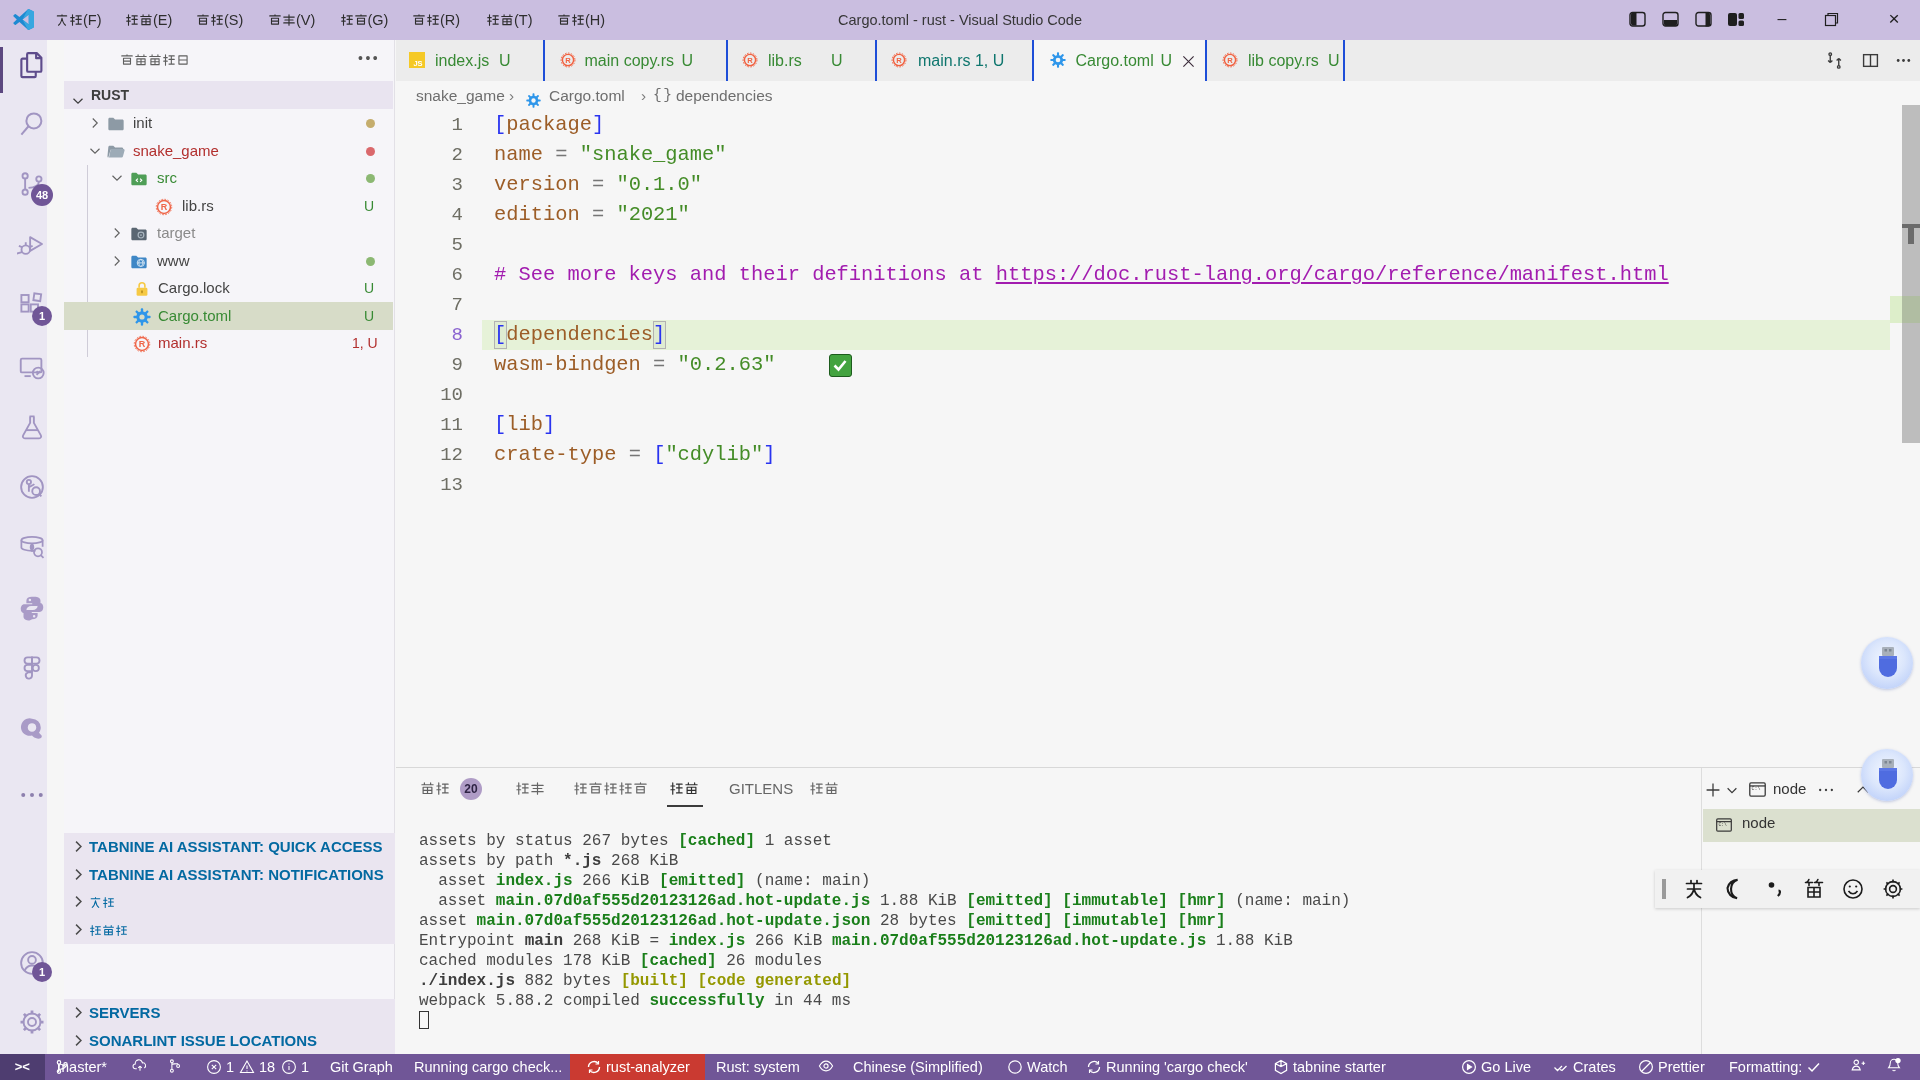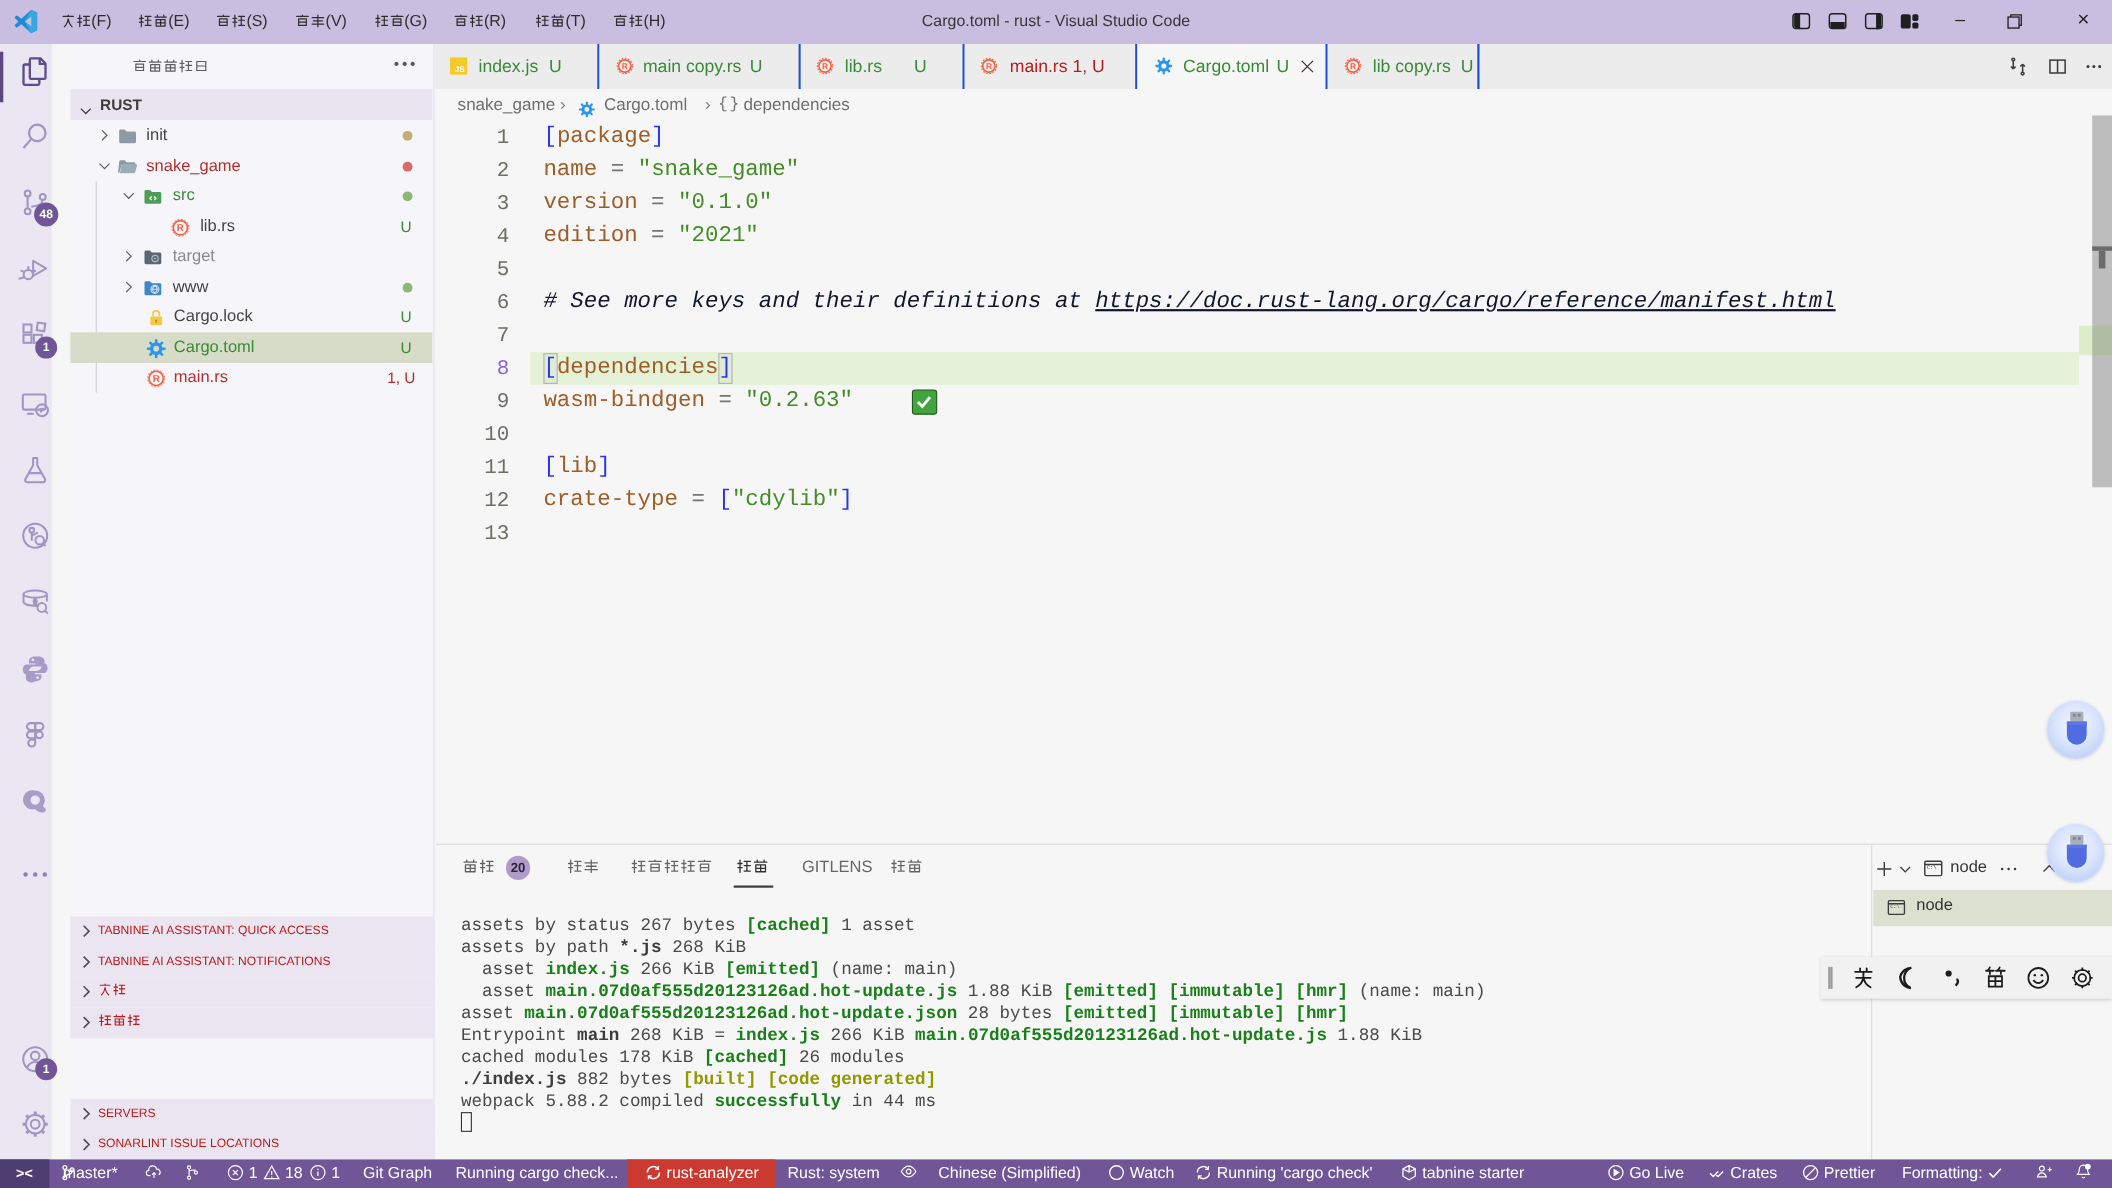--- a/index.html
+++ b/index.html
@@ -18,38 +18,38 @@
 #sbtitle{position:absolute;left:56px;top:12px;font-size:14px;color:#5f5f5f;letter-spacing:.5px}
 #sbdots{position:absolute;left:294px;top:10px;font-size:14px;color:#555;letter-spacing:2.5px}
 #rusthdr{position:absolute;left:0;top:41px;width:329px;height:28px;background:#e9e4f0;color:#3d3d3d;font-weight:bold;font-size:14px;line-height:28px}
 .trow{position:absolute;left:0;width:329px;height:28px;line-height:28px;font-size:15px;color:#444}
 .chev{position:absolute;width:12px;height:12px;color:#5a5a5a}
 .chev svg{width:12px;height:12px;display:block}
 .ficon{position:absolute;width:18px;height:18px}
 .ficon svg{width:18px;height:18px;display:block}
 .deco{position:absolute;font-size:14px}
 .dot{position:absolute;width:9px;height:9px;border-radius:50%}
-.shdr{position:absolute;left:0;width:331px;height:27.7px;background:#eae5f0;color:#b91c1c;font-weight:normal;font-size:11px;line-height:27px}
+.shdr{position:absolute;left:0;width:331px;height:27.7px;background:#eae5f0;color:#0369a1;font-weight:bold;font-size:15px;line-height:27px}
 .shdr .sc{position:absolute;left:8px;top:7px;width:13px;height:13px;color:#4c4c4c}
 .shdr .sc svg{width:13px;height:13px;display:block}
 .shdr .st{position:absolute;left:25px;top:0}
 
 #tabstrip{position:absolute;left:396px;top:40px;width:1524px;height:41px;background:#ececec}
 .tab{position:absolute;top:0;height:41px;background:#ececec;border-right:2px solid #1d4ed8;font-size:16px}
 .tab.active{background:#f6f6f6}
 .tab .ti{position:absolute;top:12px;width:16px;height:16px}
 .tab .ti svg{width:16px;height:16px;display:block}
 .tab .tl{position:absolute;top:0;line-height:41px;color:#388a34}
 .tab .tu{position:absolute;top:0;line-height:41px;color:#388a34}
 #edactions{position:absolute;right:8px;top:0;height:41px;color:#3b3b3b}
 #breadcrumb{position:absolute;left:396px;top:81px;width:1508px;height:29px;background:#f6f6f6;font-size:15.5px;color:#6e6e6e;line-height:29px}
 #editor{position:absolute;left:396px;top:110px;width:1524px;height:656px;background:#f6f6f6;font-family:"Liberation Mono",monospace;font-size:20.4px}
 .cline{position:absolute;height:30px;line-height:30px;white-space:pre}
 .lnum{position:absolute;width:67px;text-align:right;height:30px;line-height:30px;color:#6e6e64;font-size:19px}
-.tk-p{color:#2a34f0}.tk-k{color:#9c5d27}.tk-eq{color:#767676}.tk-s{color:#448c27}.tk-c{color:#0f172a;font-style:italic}
+.tk-p{color:#2a34f0}.tk-k{color:#9c5d27}.tk-eq{color:#767676}.tk-s{color:#448c27}.tk-c{color:#a21caf;}
 #curline{position:absolute;left:86px;top:210px;width:1408px;height:30px;background:#e6f2d8}
 #scrollbar{position:absolute;left:1902px;top:105px;width:18px;height:338px;background:#bdbdbd}
 
 #panel{position:absolute;left:396px;top:767px;width:1524px;height:288px;background:#f6f6f6;border-top:1px solid #d8d8d8}
 .ptab{position:absolute;top:0;height:42px;line-height:42px;font-size:15px;color:#666}
 #term{position:absolute;left:23px;top:63px;font-family:"Liberation Mono",monospace;font-size:16px;color:#4a4a4a}
 #term div{height:20px;line-height:20px;white-space:pre}
 #term b{font-weight:bold;color:#3d3d3d}
 .tg{color:#1a7f1a;font-weight:bold}
 .ty{color:#949800;font-weight:bold}
@@ -529,21 +529,21 @@
         <span class="tu" style="left:103px">U</span>
   </div>
   <div class="tab" style="left:481px;width:156.5px">
     <span class="ti" style="left:14px">
           <svg viewBox="0 0 20 20">
             <circle cx="10" cy="10" r="7" fill="none" stroke="#f16140" stroke-width="1.8"></circle>
             <circle cx="10" cy="10" r="8.7" fill="none" stroke="#f16140" stroke-width="1.2" stroke-dasharray="2 1.7"></circle>
             <text x="10" y="13.4" text-anchor="middle" font-family="Liberation Sans" font-size="9.5" font-weight="bold" fill="#f16140">R</text>
           </svg>
         </span>
-    <span class="tl" style="left:41px;color:#b91c1c">main.rs 1, U</span>
+    <span class="tl" style="left:41px;color:#0f766e">main.rs 1, U</span>
   </div>
   <div class="tab active" style="left:637.5px;width:173.5px">
     <span class="ti" style="left:16px">
           <svg viewBox="0 0 20 20">
             <g fill="#2e96ea">
               <circle cx="10" cy="10" r="6.4"></circle>
               <rect x="8.7" y="0.4" width="2.6" height="4.4" rx="0.9" transform="rotate(0 10 10)"></rect>
               <rect x="8.7" y="0.4" width="2.6" height="4.4" rx="0.9" transform="rotate(45 10 10)"></rect>
               <rect x="8.7" y="0.4" width="2.6" height="4.4" rx="0.9" transform="rotate(90 10 10)"></rect>
               <rect x="8.7" y="0.4" width="2.6" height="4.4" rx="0.9" transform="rotate(135 10 10)"></rect>

